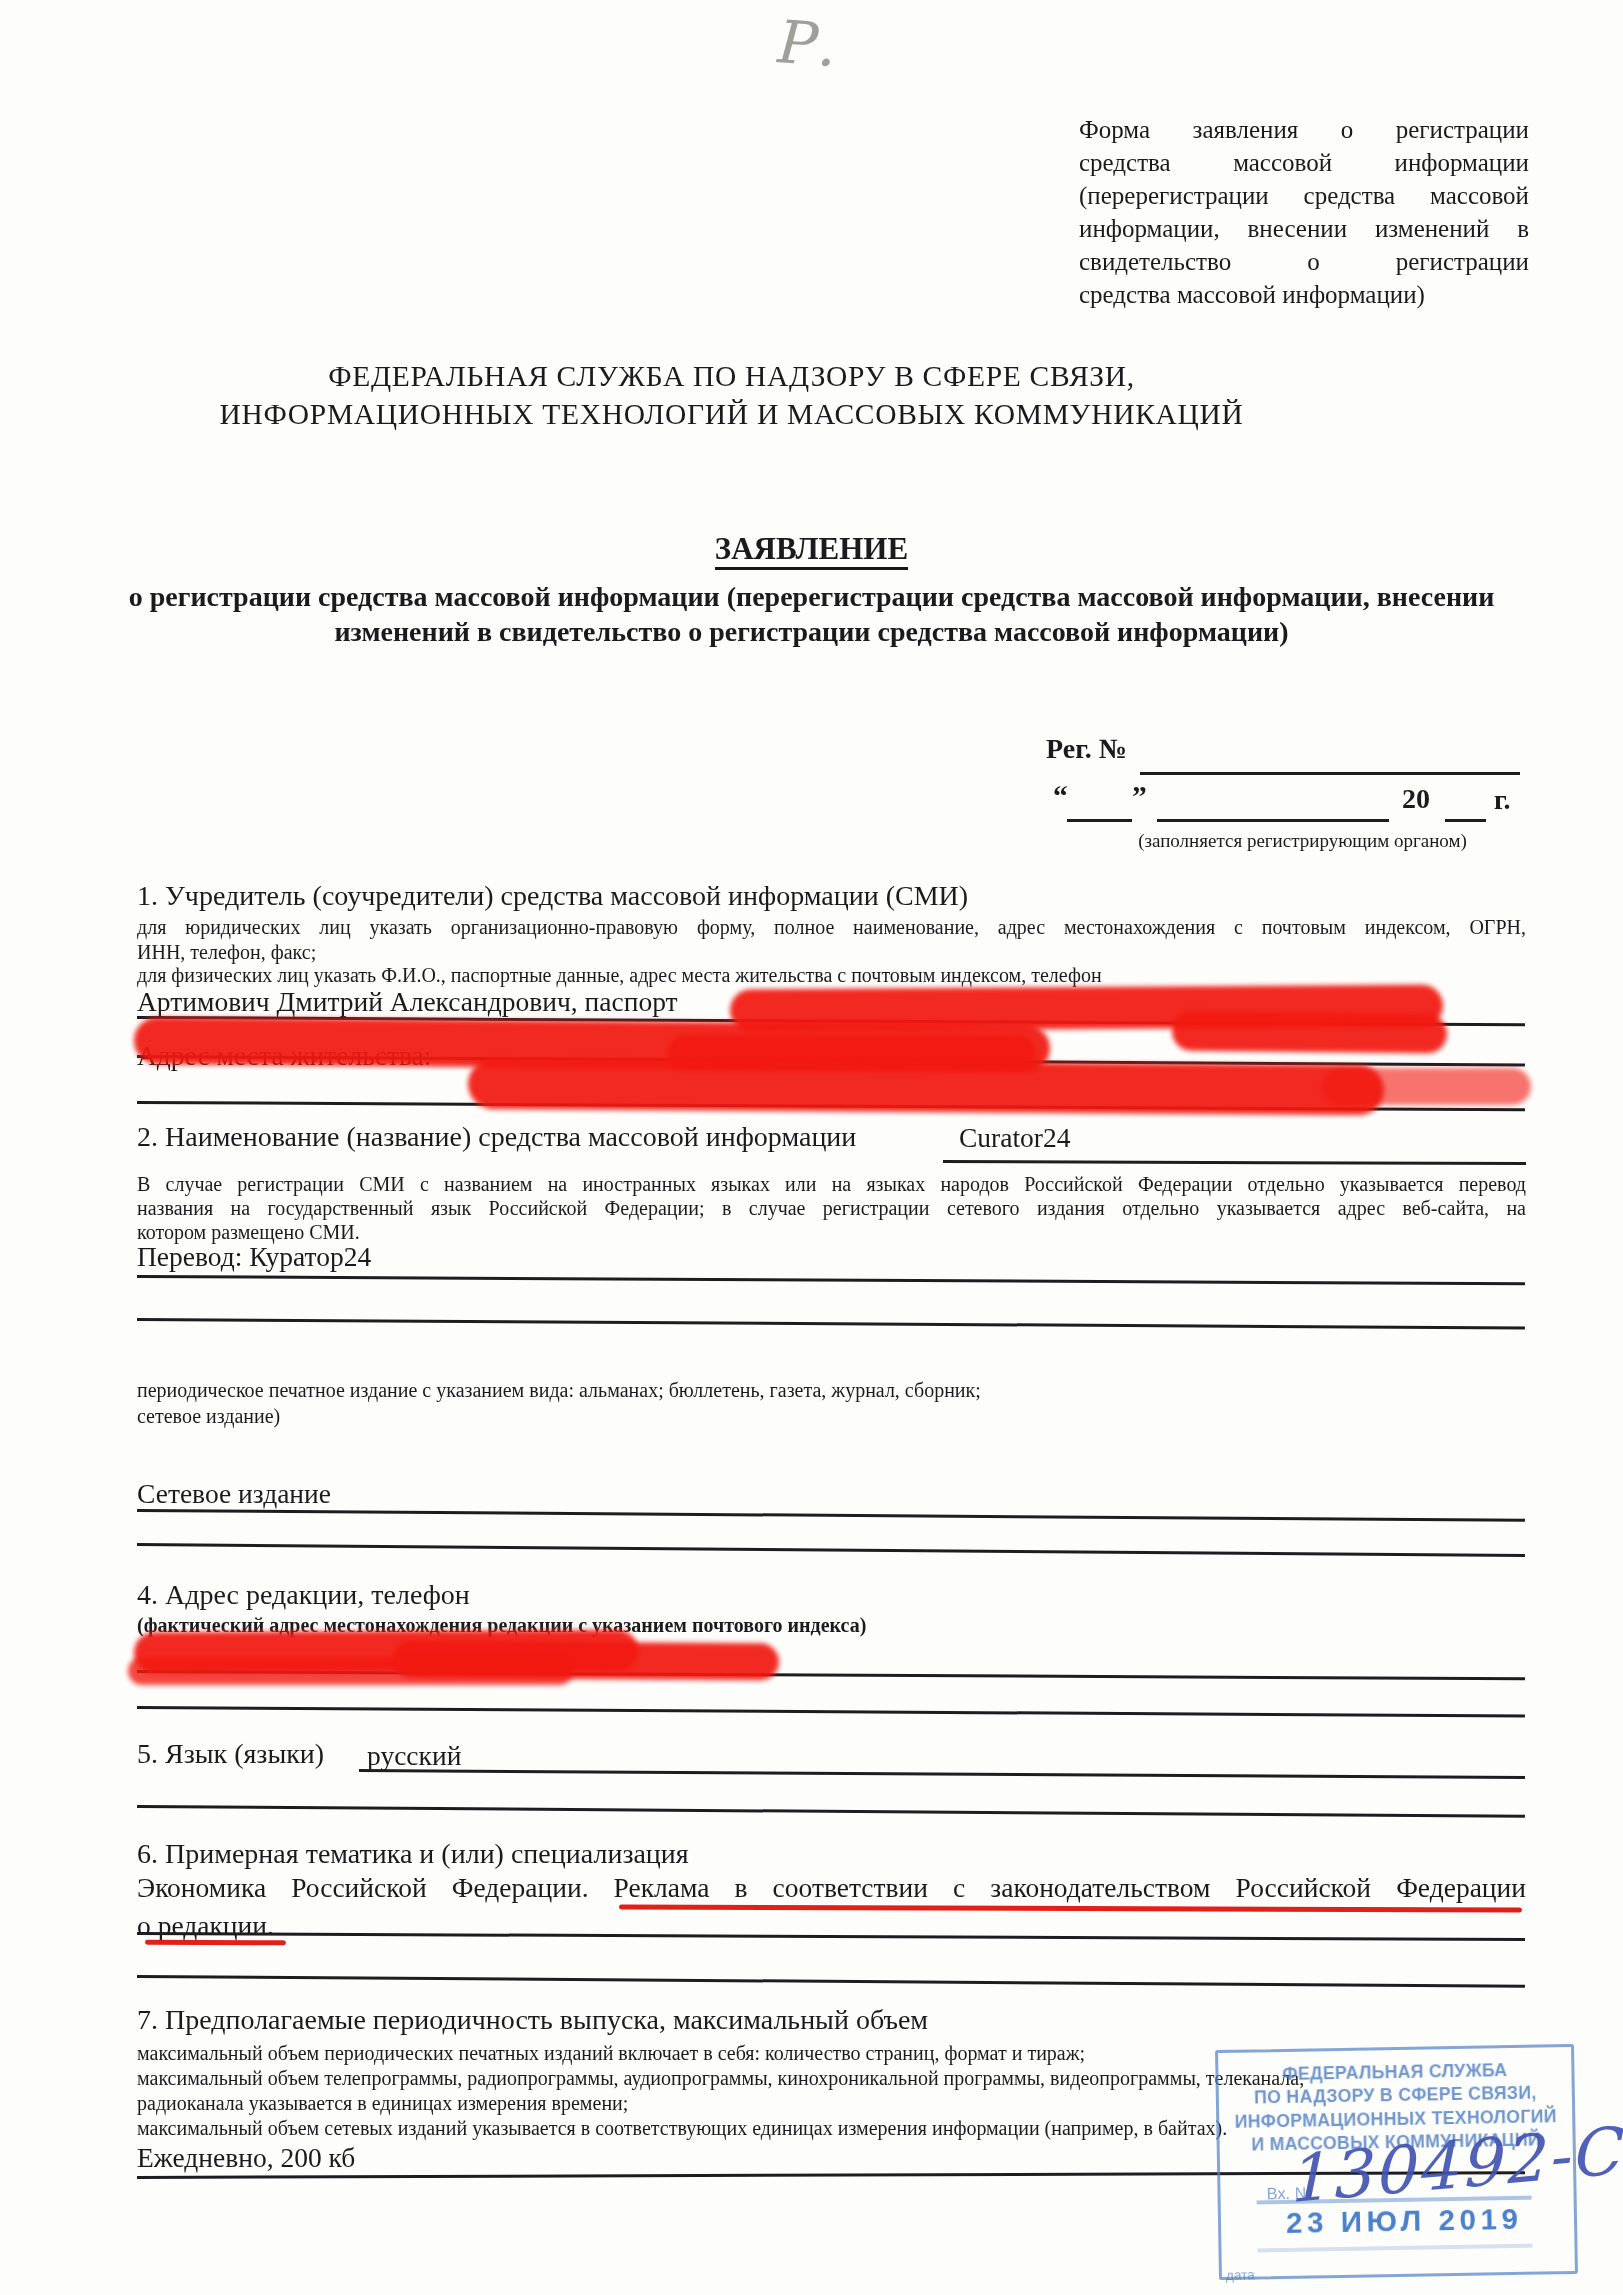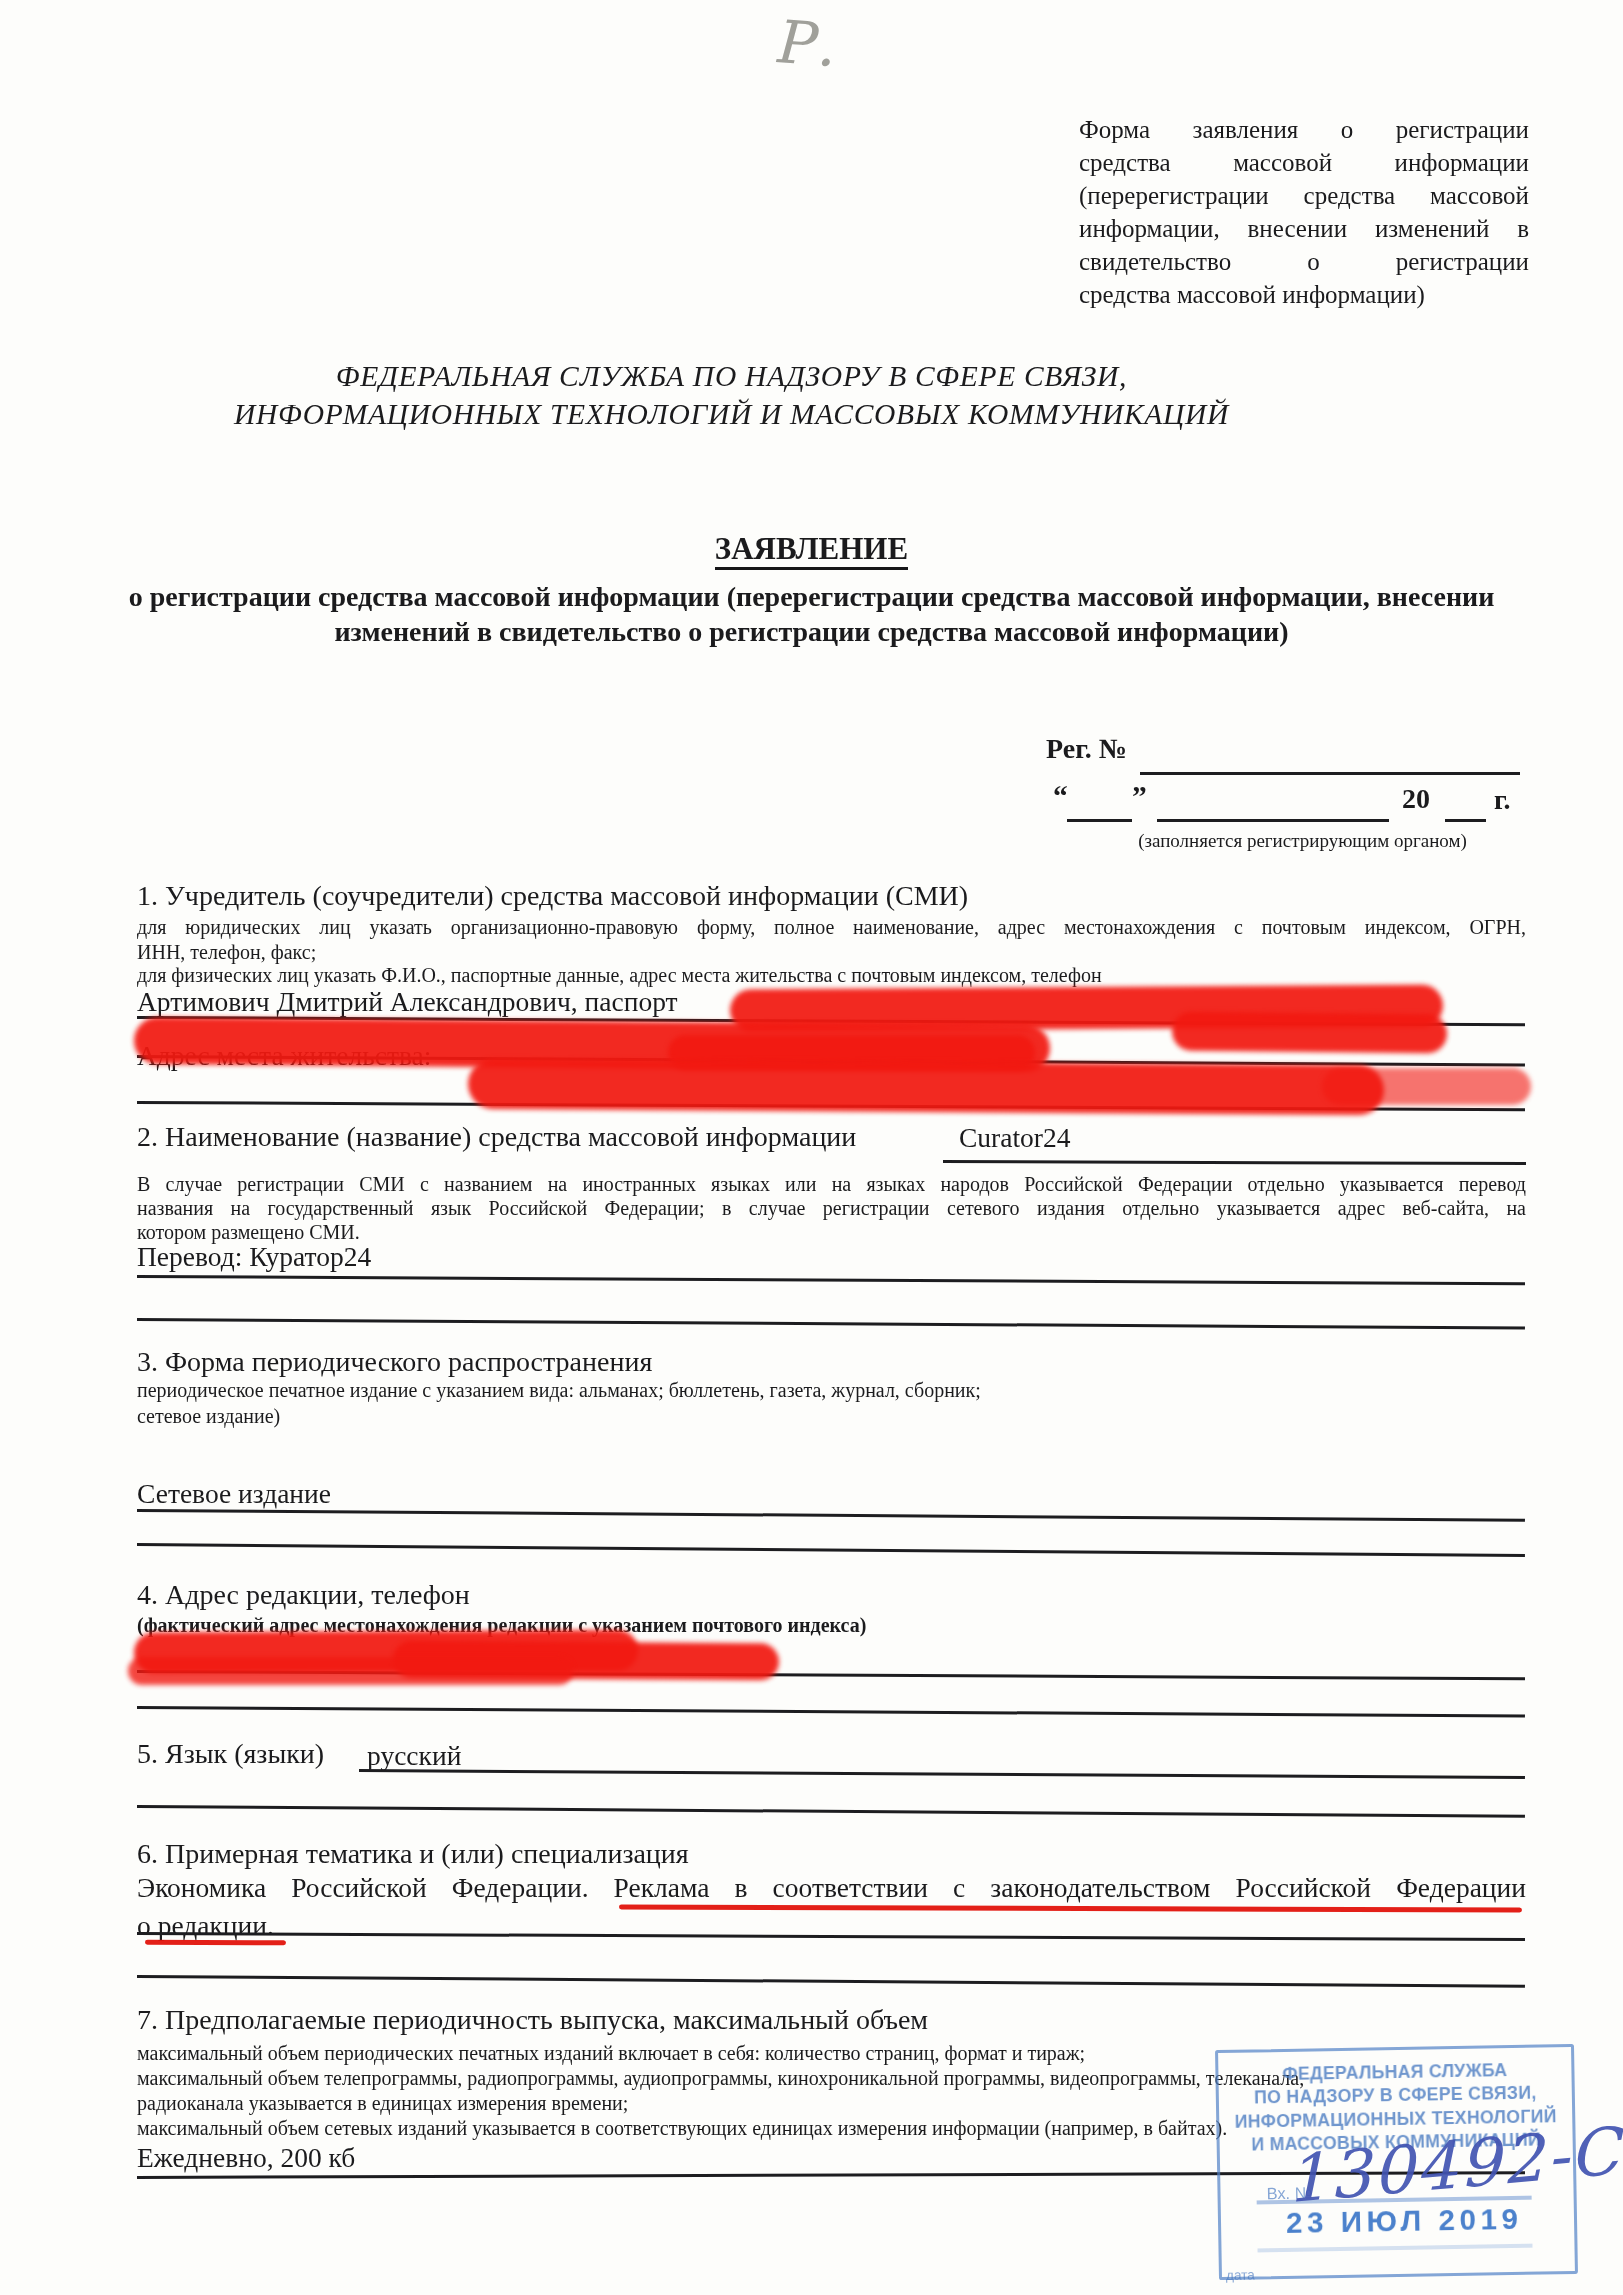--- a/index.html
+++ b/index.html
@@ -55,21 +55,21 @@
 
   <div class="abs" style="left:1079px;top:113px;width:450px;font-size:25px;line-height:33px;">
     <div class="jline">Форма заявления о регистрации</div>
     <div class="jline">средства массовой информации</div>
     <div class="jline">(перерегистрации средства массовой</div>
     <div class="jline">информации, внесении изменений в</div>
     <div class="jline">свидетельство о регистрации</div>
     <div>средства массовой информации)</div>
   </div>
 
-  <div class="abs center" style="left:0;top:357px;width:1463px;font-size:29.5px;line-height:38px;letter-spacing:0.7px;font-style:italic;">
+  <div class="abs center" style="left:0;top:357px;width:1463px;font-size:29.5px;line-height:38px;letter-spacing:0.7px;">
     <div>ФЕДЕРАЛЬНАЯ СЛУЖБА ПО НАДЗОРУ В СФЕРЕ СВЯЗИ,</div>
     <div>ИНФОРМАЦИОННЫХ ТЕХНОЛОГИЙ И МАССОВЫХ КОММУНИКАЦИЙ</div>
   </div>
 
   <div class="abs center bold" style="left:0;top:531px;width:1623px;font-size:31px;">
     <span class="u-title">ЗАЯВЛЕНИЕ</span>
   </div>
   <div class="abs center bold" style="left:108px;top:579px;width:1407px;font-size:28px;line-height:35px;">о регистрации средства массовой информации (перерегистрации средства массовой информации, внесении изменений в свидетельство о регистрации средства массовой информации)</div>
 
   <div class="abs bold" style="left:1046px;top:733px;font-size:28px;">Рег. №</div>
@@ -107,21 +107,20 @@
   <div class="rule" style="left:943px;top:1160px;width:583px;transform:rotate(.2deg);"></div>
   <div class="abs small" style="left:137px;top:1172px;width:1389px;line-height:24px;">
     <div class="jline">В случае регистрации СМИ с названием на иностранных языках или на языках народов Российской Федерации отдельно указывается перевод</div>
     <div class="jline">названия на государственный язык Российской Федерации; в случае регистрации сетевого издания отдельно указывается адрес веб-сайта, на</div>
     <div>котором размещено СМИ.</div>
   </div>
   <div class="abs body-text" style="left:137px;top:1241px;">Перевод: Куратор24</div>
   <div class="rule" style="left:137px;top:1275px;width:1388px;transform:rotate(.3deg);"></div>
   <div class="rule" style="left:137px;top:1318px;width:1388px;transform:rotate(.35deg);"></div>
 
-  <div class="abs heading" style="left:137px;top:1346px;">3. Форма периодического распространения</div>
   <div class="abs small" style="left:137px;top:1378px;width:1389px;line-height:25.5px;">
     <div>периодическое печатное издание с указанием вида: альманах; бюллетень, газета, журнал, сборник;</div>
     <div>сетевое издание)</div>
   </div>
   <div class="abs body-text" style="left:137px;top:1478px;">Сетевое издание</div>
   <div class="rule" style="left:137px;top:1509px;width:1388px;transform:rotate(.4deg);"></div>
   <div class="rule" style="left:137px;top:1543px;width:1388px;transform:rotate(.45deg);"></div>
 
   <div class="abs heading" style="left:137px;top:1579px;">4. Адрес редакции, телефон</div>
   <div class="abs small bold" style="left:137px;top:1613px;width:1389px;">(фактический адрес местонахождения редакции с указанием почтового индекса)</div>

